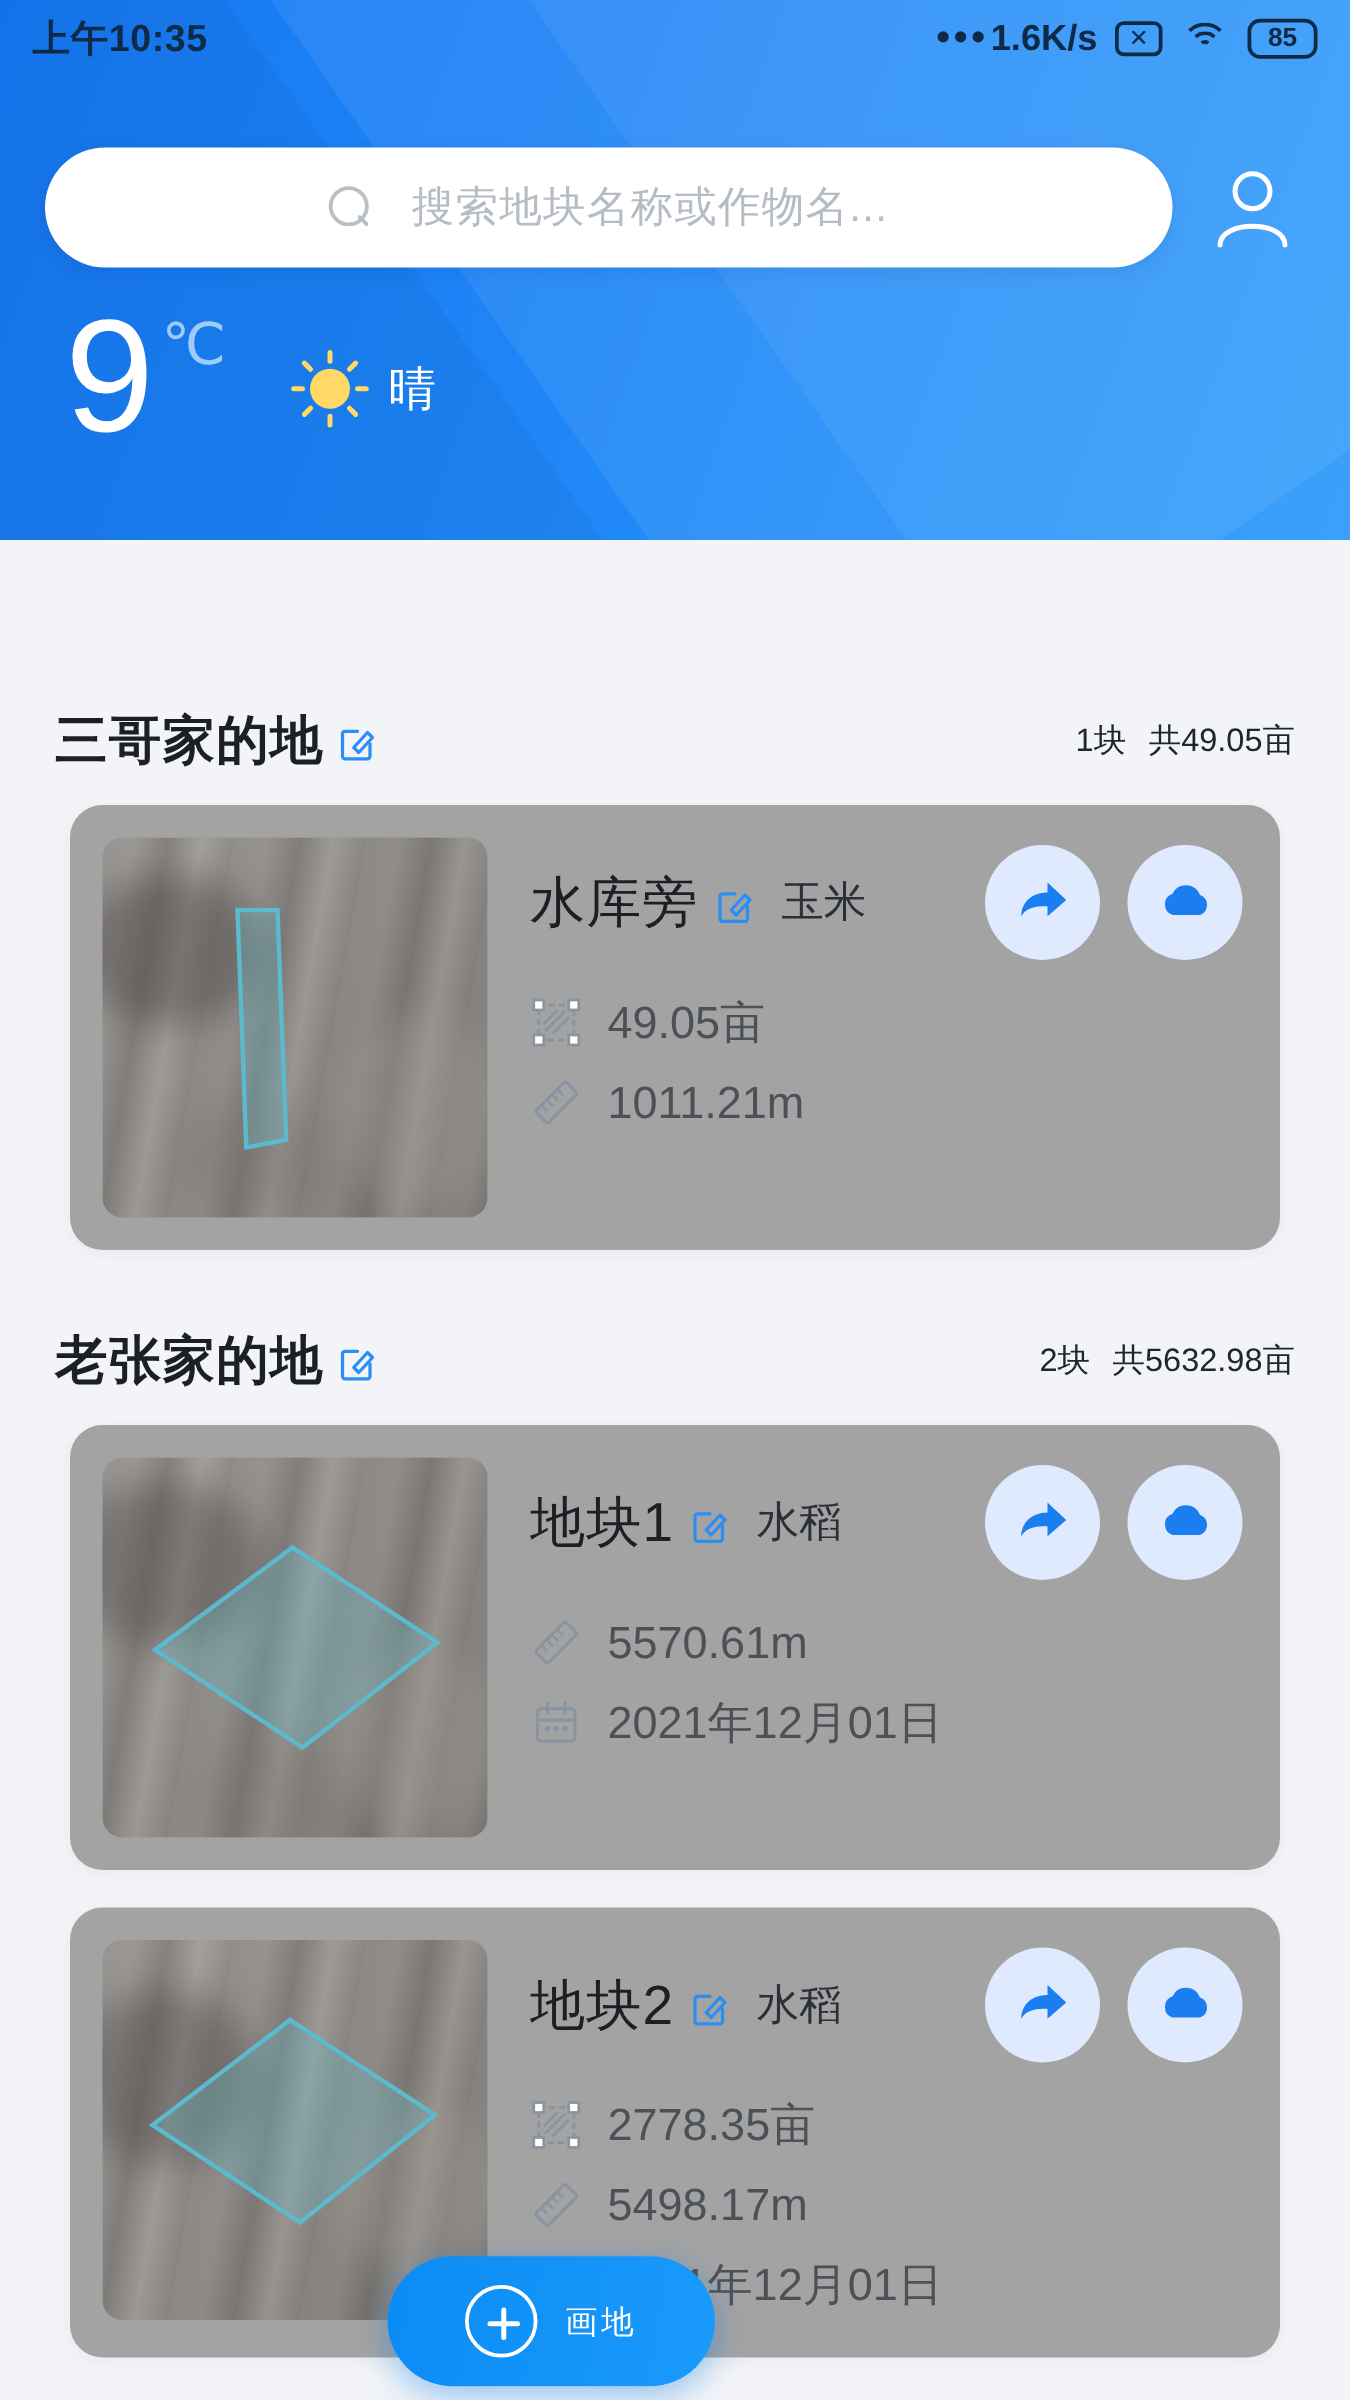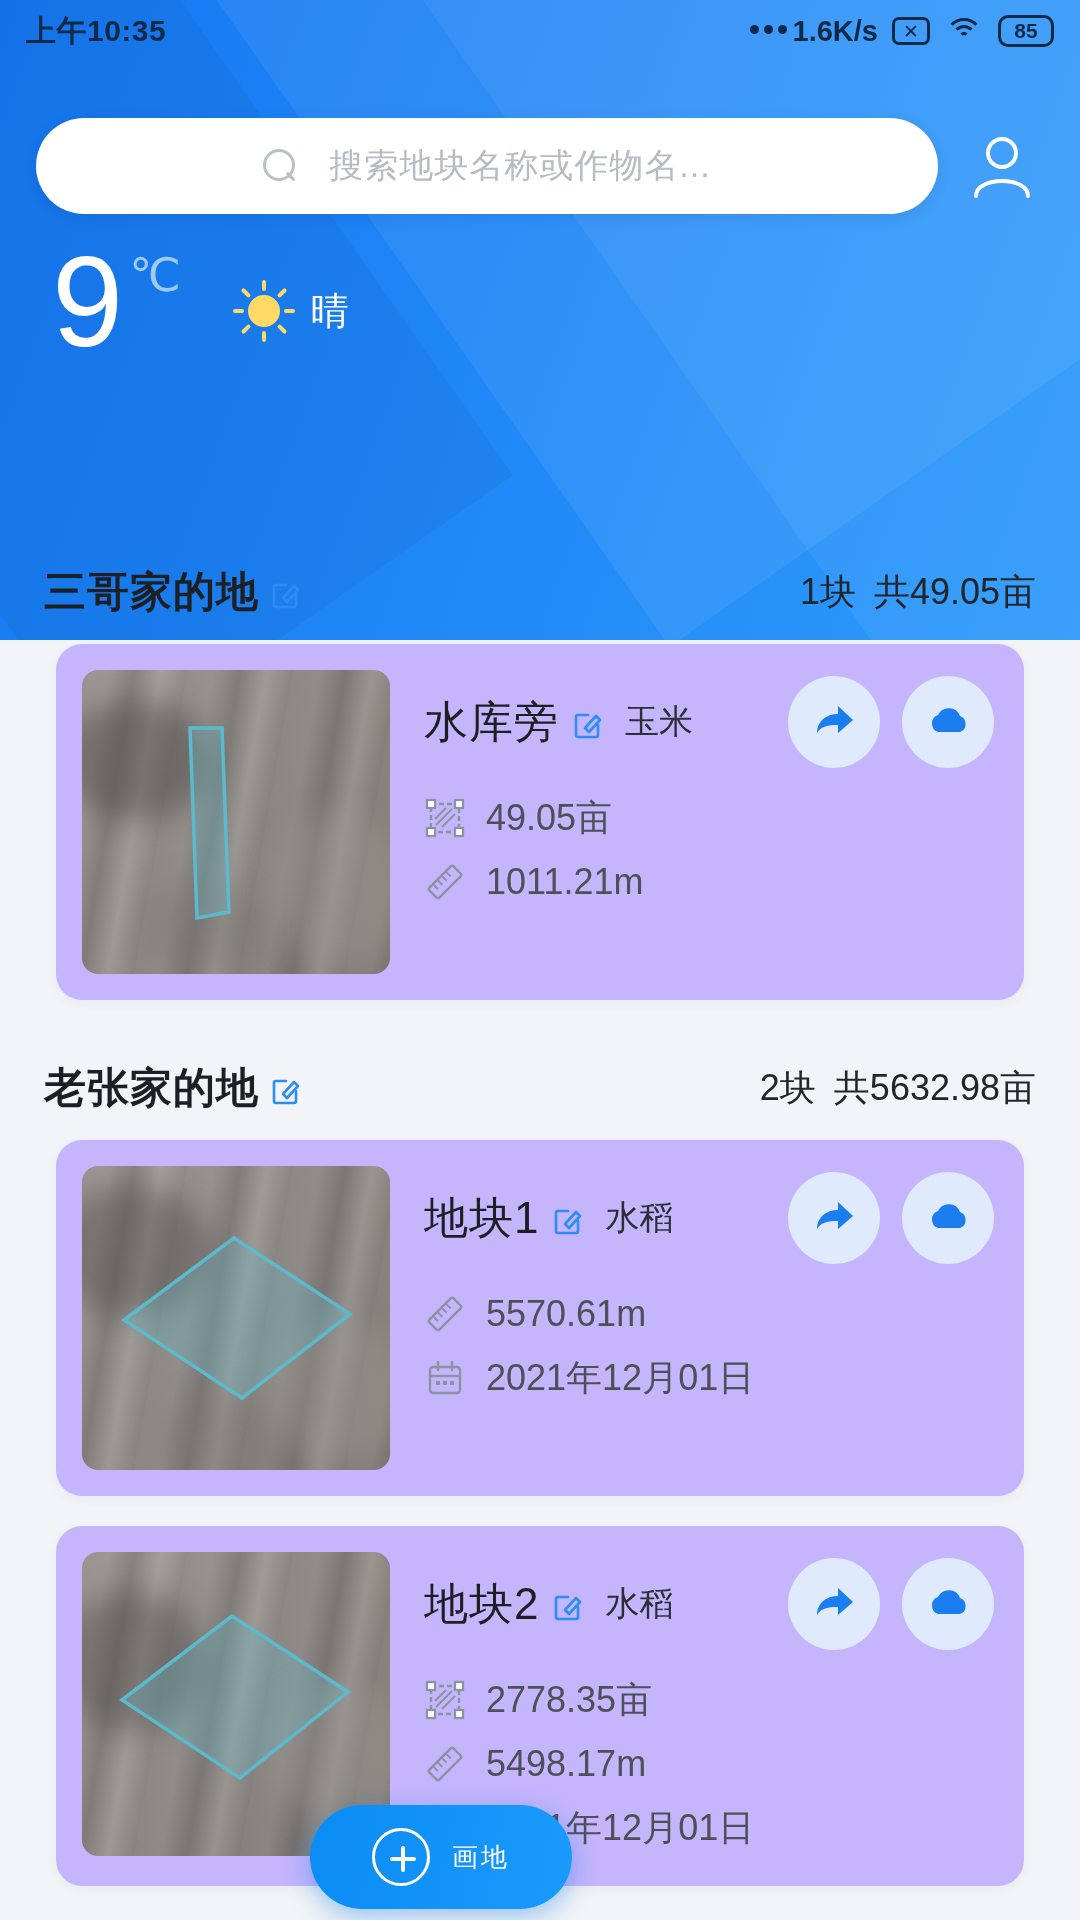--- a/index.html
+++ b/index.html
@@ -7,21 +7,21 @@
     width:1080px; height:1920px;
     font-family:"Liberation Sans","DejaVu Sans",sans-serif;
     background:#f2f4f7;
     overflow:hidden;
   }
   #app { position:relative; width:1080px; height:1920px; }
 
   
   .header {
     position:relative;
-    width:1080px; height:640px;
+    width:1080px; height:432px;
     background:linear-gradient(110deg,#1577f2 0%,#1f86f7 45%,#2e9bfb 100%);
     overflow:hidden;
   }
   .header .sheen1{
     position:absolute; width:900px; height:900px;
     background:rgba(255,255,255,.07);
     transform:rotate(-35deg);
     left:330px; top:-430px;
   }
   .header .sheen2{
@@ -105,26 +105,26 @@
   .wx-wind{ font-size:38px; color:#ffffff; margin-left:38px;}
 
   
   .content{ position:absolute; top:540px; left:0; width:1080px; height:1380px; }
 
   .group-head{
     display:flex; align-items:center; padding:0 44px; height:104px;
   }
   .group-name{ font-size:42px; font-weight:700; color:#1c1f24; letter-spacing:1px;}
   .edit-ico{ width:36px;height:36px; margin-left:10px; flex:none;}
-  .group-stat{ margin-left:auto; font-size:36px; color:#21262c;}
+  .group-stat{ margin-left:auto; font-size:26px; color:#21262c;}
   .group-stat .gap{ display:inline-block; width:18px;}
 
   .card{
     margin:0 56px 0 56px;
-    background:#c4b5fd; border-radius:26px;
+    background:#a3a3a3; border-radius:26px;
     display:flex; padding:26px;
     box-shadow:0 3px 12px rgba(30,60,100,.05);
   }
   .thumb{
     width:308px; height:304px; border-radius:16px; flex:none;
     position:relative; overflow:hidden;
     background:
       linear-gradient(125deg, rgba(255,255,255,.10) 0%, rgba(0,0,0,.10) 100%),
       repeating-linear-gradient(100deg,#8e8881 0px,#938d86 26px,#7d7770 52px,#a09a92 78px,#8a847d 104px),
       repeating-linear-gradient(15deg,rgba(60,55,50,.35) 0px,rgba(130,125,118,.18) 34px,rgba(90,85,80,.30) 68px);

